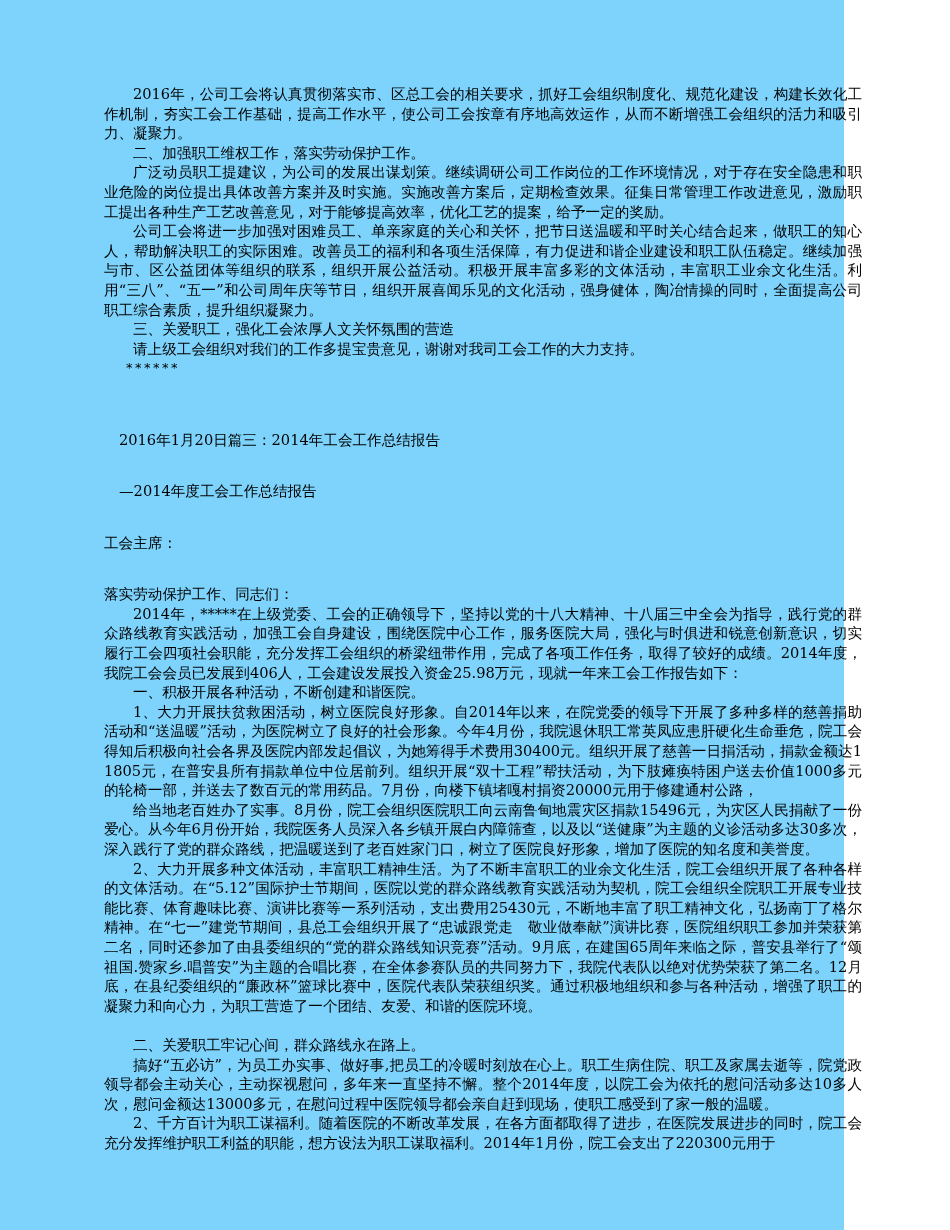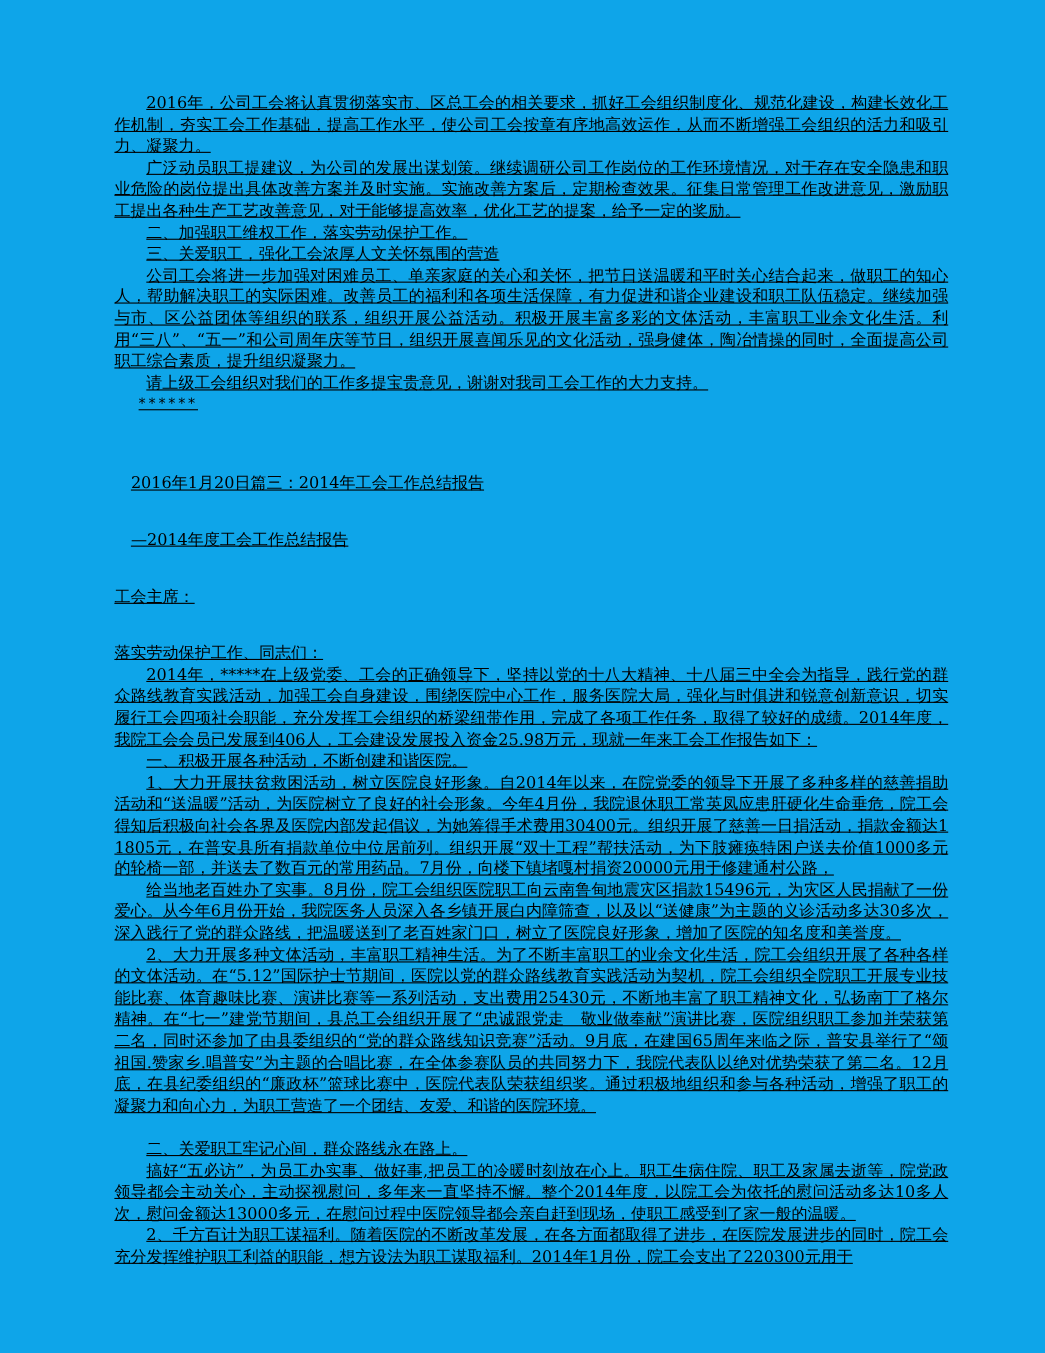--- a/index.html
+++ b/index.html
@@ -9,26 +9,25 @@
   }
   body {
     width: 950px;
     height: 1230px;
     overflow: hidden;
     font-family: "DejaVu Serif", "Liberation Serif", serif;
     color: #000000;
   }
   #page {
     position: relative;
-    width: 950px;
+    width: 844px;
     height: 1230px;
-    background: #0ea5e9;
+    background: #7dd3fc;
     box-sizing: border-box;
     padding: 84px 88px 0 104px;
-    text-decoration: underline;
   }
   #doc {
     width: 758px;
   }
   .p {
     font-size: 14.6px;
     line-height: 19.6px;
     text-align: justify;
     text-justify: inter-ideograph;
     margin: 0;
@@ -62,24 +61,24 @@
     text-align: left;
     margin-top: 32px;
   }
 </style>
 </head>
 <body>
 
 <div id="page">
   <div id="doc">
       <div class="p ind">2016年，公司工会将认真贯彻落实市、区总工会的相关要求，抓好工会组织制度化、规范化建设，构建长效化工作机制，夯实工会工作基础，提高工作水平，使公司工会按章有序地高效运作，从而不断增强工会组织的活力和吸引力、凝聚力。</div>
+      <div class="p ind">二、加强职工维权工作，落实劳动保护工作。</div>
       <div class="p ind">广泛动员职工提建议，为公司的发展出谋划策。继续调研公司工作岗位的工作环境情况，对于存在安全隐患和职业危险的岗位提出具体改善方案并及时实施。实施改善方案后，定期检查效果。征集日常管理工作改进意见，激励职工提出各种生产工艺改善意见，对于能够提高效率，优化工艺的提案，给予一定的奖励。</div>
-      <div class="p ind">二、加强职工维权工作，落实劳动保护工作。</div>
+      <div class="p ind">公司工会将进一步加强对困难员工、单亲家庭的关心和关怀，把节日送温暖和平时关心结合起来，做职工的知心人，帮助解决职工的实际困难。改善员工的福利和各项生活保障，有力促进和谐企业建设和职工队伍稳定。继续加强与市、区公益团体等组织的联系，组织开展公益活动。积极开展丰富多彩的文体活动，丰富职工业余文化生活。利用“三八”、“五一”和公司周年庆等节日，组织开展喜闻乐见的文化活动，强身健体，陶冶情操的同时，全面提高公司职工综合素质，提升组织凝聚力。</div>
       <div class="p ind">三、关爱职工，强化工会浓厚人文关怀氛围的营造</div>
-      <div class="p ind">公司工会将进一步加强对困难员工、单亲家庭的关心和关怀，把节日送温暖和平时关心结合起来，做职工的知心人，帮助解决职工的实际困难。改善员工的福利和各项生活保障，有力促进和谐企业建设和职工队伍稳定。继续加强与市、区公益团体等组织的联系，组织开展公益活动。积极开展丰富多彩的文体活动，丰富职工业余文化生活。利用“三八”、“五一”和公司周年庆等节日，组织开展喜闻乐见的文化活动，强身健体，陶冶情操的同时，全面提高公司职工综合素质，提升组织凝聚力。</div>
       <div class="p ind">请上级工会组织对我们的工作多提宝贵意见，谢谢对我司工会工作的大力支持。</div>
       <div class="stars">******</div>
       <div class="p blank"></div>
       <div class="p ind-sm nojust">2016年1月20日篇三：2014年工会工作总结报告</div>
       <div class="p ind-sm nojust">—2014年度工会工作总结报告</div>
       <div class="p noind nojust">工会主席：</div>
       <div class="p noind nojust">落实劳动保护工作、同志们：</div>
       <div class="p ind">2014年，*****在上级党委、工会的正确领导下，坚持以党的十八大精神、十八届三中全会为指导，践行党的群众路线教育实践活动，加强工会自身建设，围绕医院中心工作，服务医院大局，强化与时俱进和锐意创新意识，切实履行工会四项社会职能，充分发挥工会组织的桥梁纽带作用，完成了各项工作任务，取得了较好的成绩。2014年度，我院工会会员已发展到406人，工会建设发展投入资金25.98万元，现就一年来工会工作报告如下：</div>
       <div class="p ind">一、积极开展各种活动，不断创建和谐医院。</div>
       <div class="p ind">1、大力开展扶贫救困活动，树立医院良好形象。自2014年以来，在院党委的领导下开展了多种多样的慈善捐助活动和“送温暖”活动，为医院树立了良好的社会形象。今年4月份，我院退休职工常英凤应患肝硬化生命垂危，院工会得知后积极向社会各界及医院内部发起倡议，为她筹得手术费用30400元。组织开展了慈善一日捐活动，捐款金额达11805元，在普安县所有捐款单位中位居前列。组织开展“双十工程”帮扶活动，为下肢瘫痪特困户送去价值1000多元的轮椅一部，并送去了数百元的常用药品。7月份，向楼下镇堵嘎村捐资20000元用于修建通村公路，</div>

